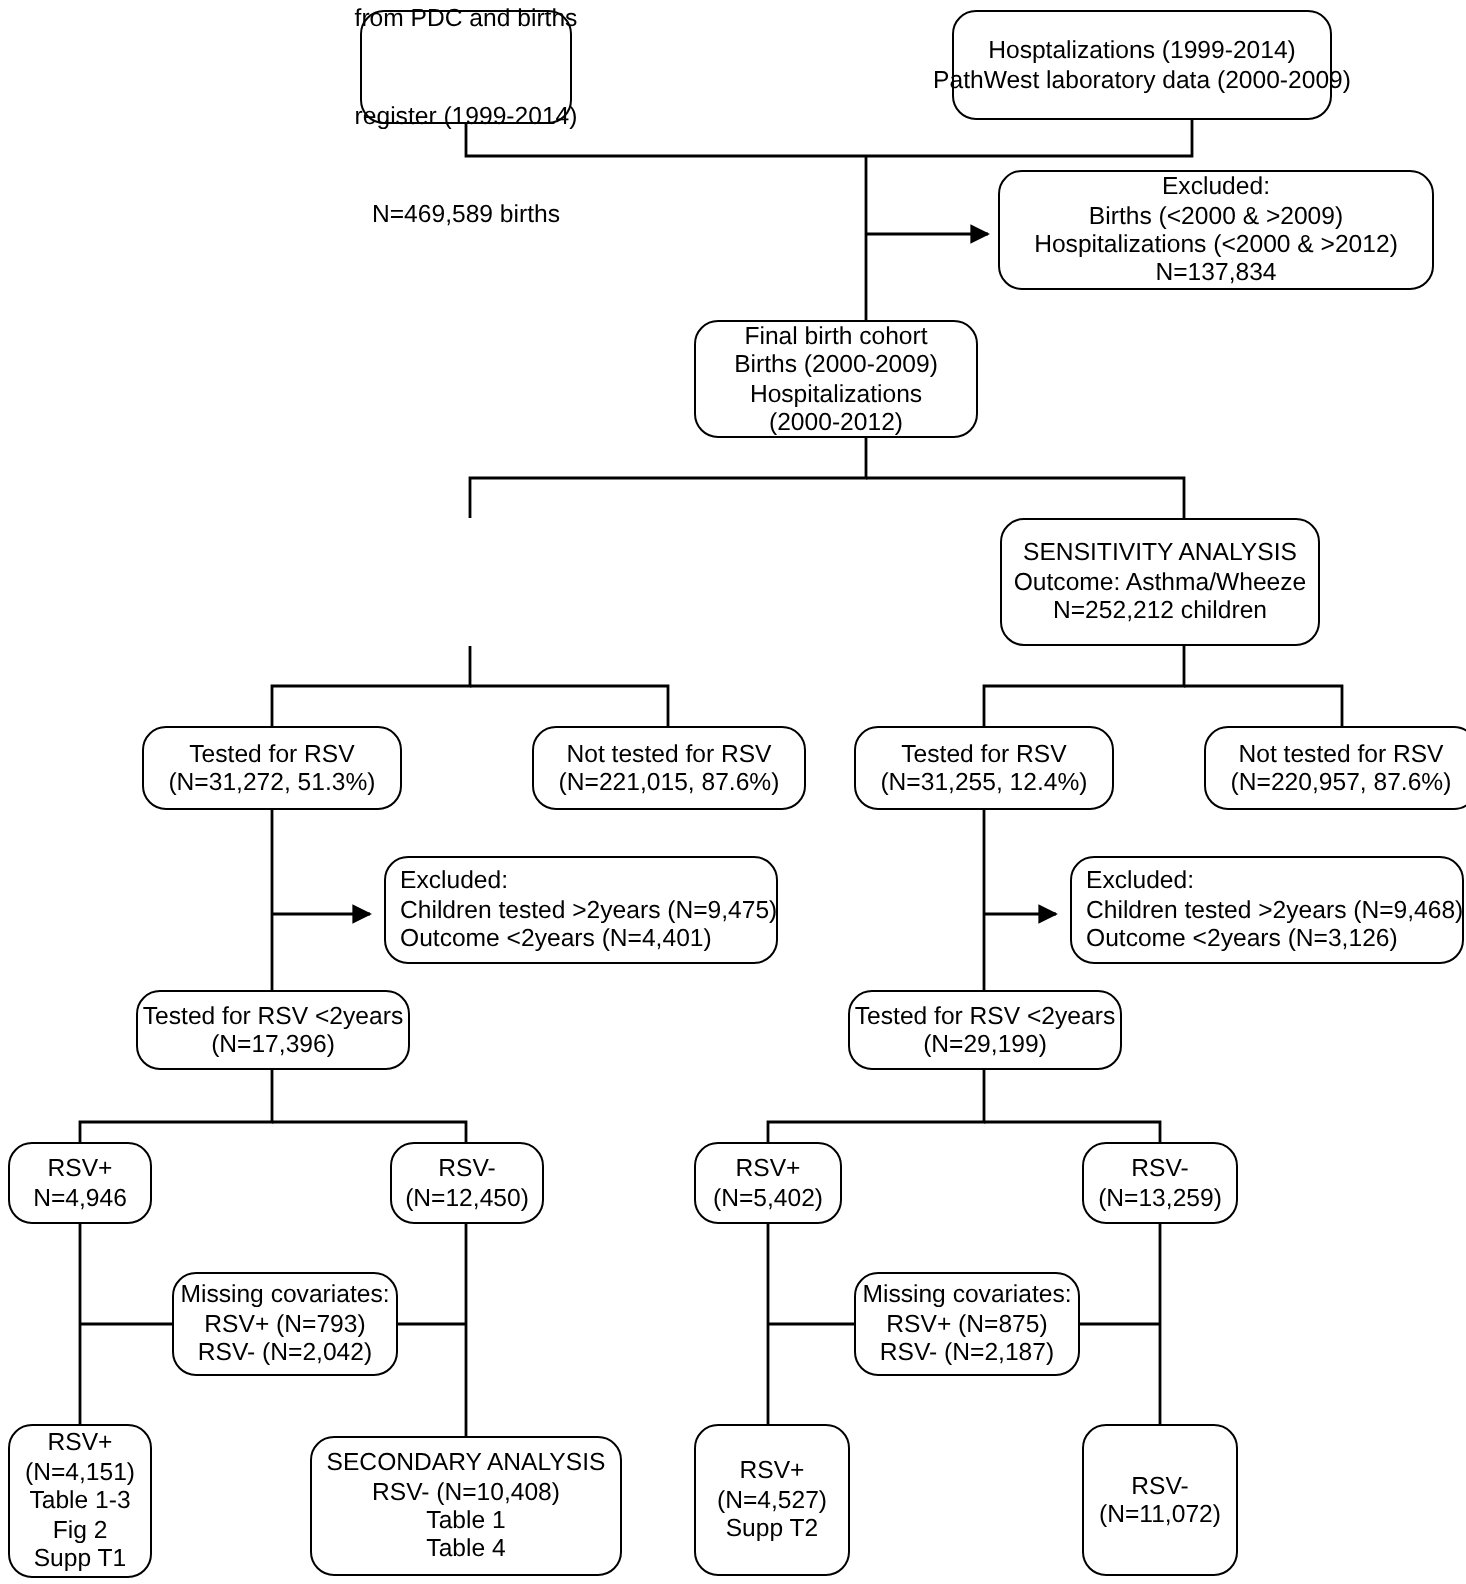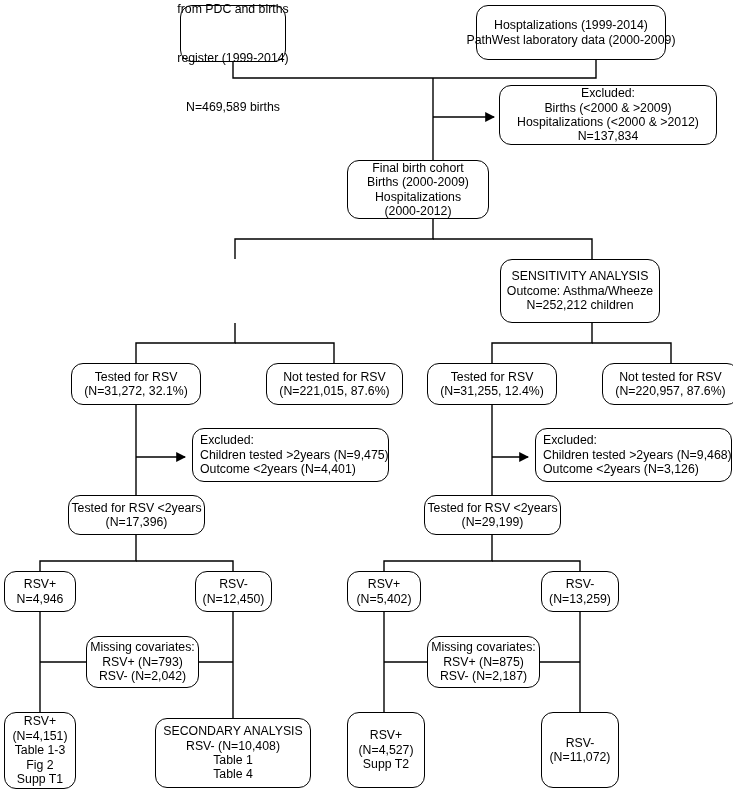--- a/index.html
+++ b/index.html
@@ -130,21 +130,21 @@
 
 
   <div class="node" style="left:500px; top:259px; width:160px; height:64px;">
     <span class="ln">SENSITIVITY ANALYSIS</span>
     <span class="ln">Outcome: Asthma/Wheeze</span>
     <span class="ln">N=252,212 children</span>
   </div>
 
   <div class="node" style="left:71px; top:363px; width:130px; height:42px;">
     <span class="ln">Tested for RSV</span>
-    <span class="ln">(N=31,272, 32.1%)</span>
+    <span class="ln">(N=31,272, 51.3%)</span>
   </div>
 
   <div class="node" style="left:266px; top:363px; width:137px; height:42px;">
     <span class="ln">Not tested for RSV</span>
     <span class="ln">(N=221,015, 87.6%)</span>
   </div>
 
   <div class="node" style="left:427px; top:363px; width:130px; height:42px;">
     <span class="ln">Tested for RSV</span>
     <span class="ln">(N=31,255, 12.4%)</span>

